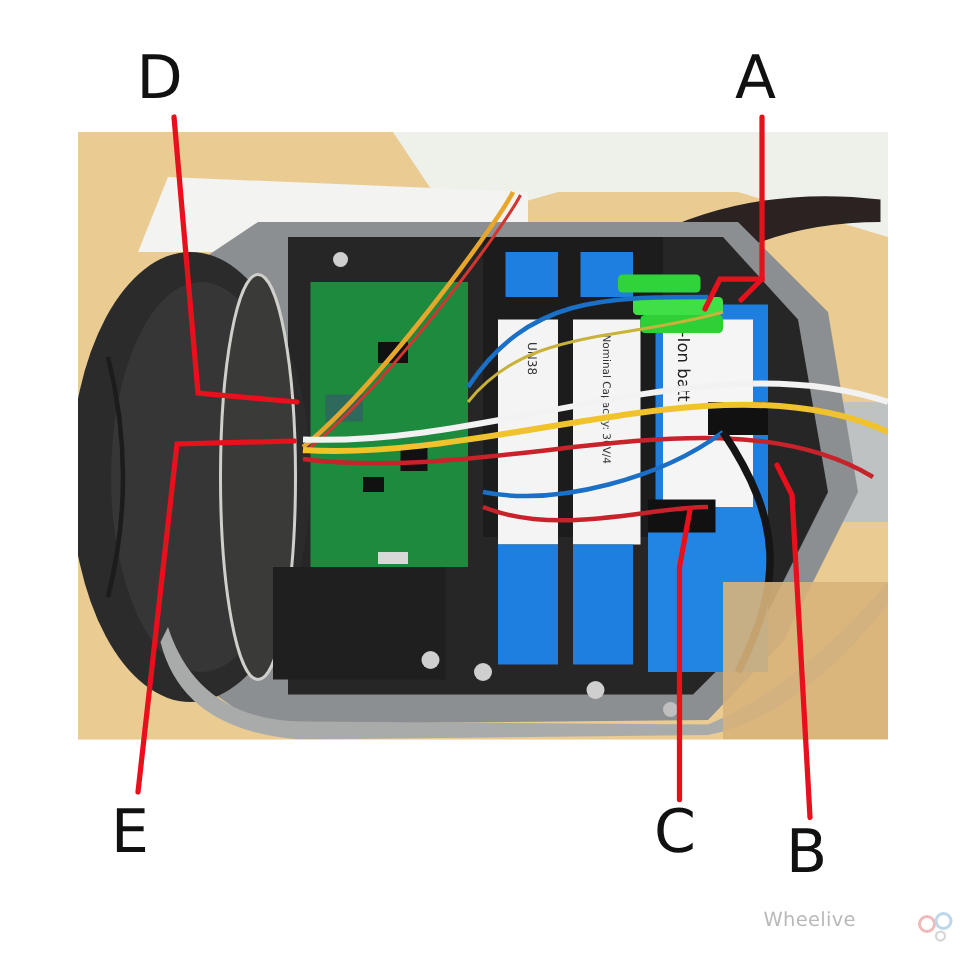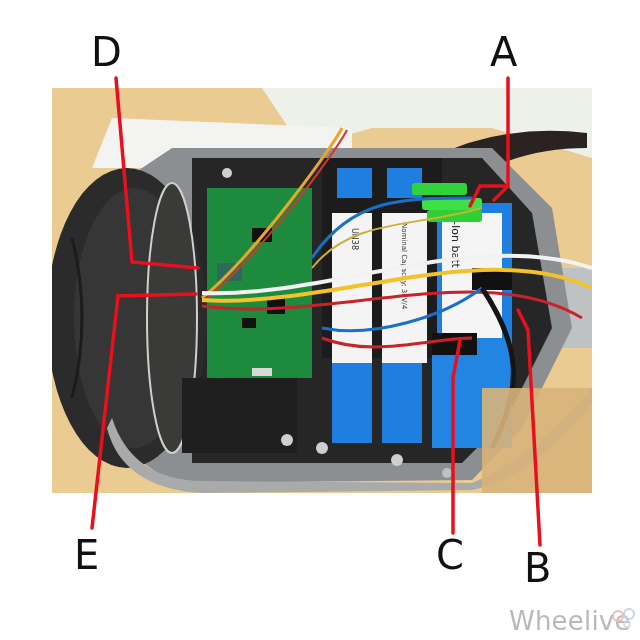--- a/index.html
+++ b/index.html
@@ -1,19 +1,19 @@
 <!DOCTYPE html>
 <html><head>
 <meta charset="utf-8">
 <style>
   html,body{margin:0;padding:0;background:#ffffff;}
   body{width:640px;height:640px;position:relative;overflow:hidden;font-family:"DejaVu Sans","Liberation Sans",sans-serif;}
   .photo{position:absolute;left:52px;top:88px;width:540px;height:405px;overflow:hidden;background:#e9c98f;}
   .label{position:absolute;font-size:40px;color:#111;line-height:1;font-weight:400;}
-  .watermark{position:absolute;left:509px;top:606px;font-size:26px;color:#b9b9b9;letter-spacing:0.2px;}
+  .watermark{position:absolute;left:509px;top:606px;font-size:13px;color:#b9b9b9;letter-spacing:0.2px;}
   .wm-circles{position:absolute;left:611px;top:606px;}
   svg{display:block;}
   .overlay{position:absolute;left:0;top:0;}
 </style>
 </head>
 <body>
 
 <div class="photo">
   <svg width="540" height="405" viewBox="0 0 540 405">
 

